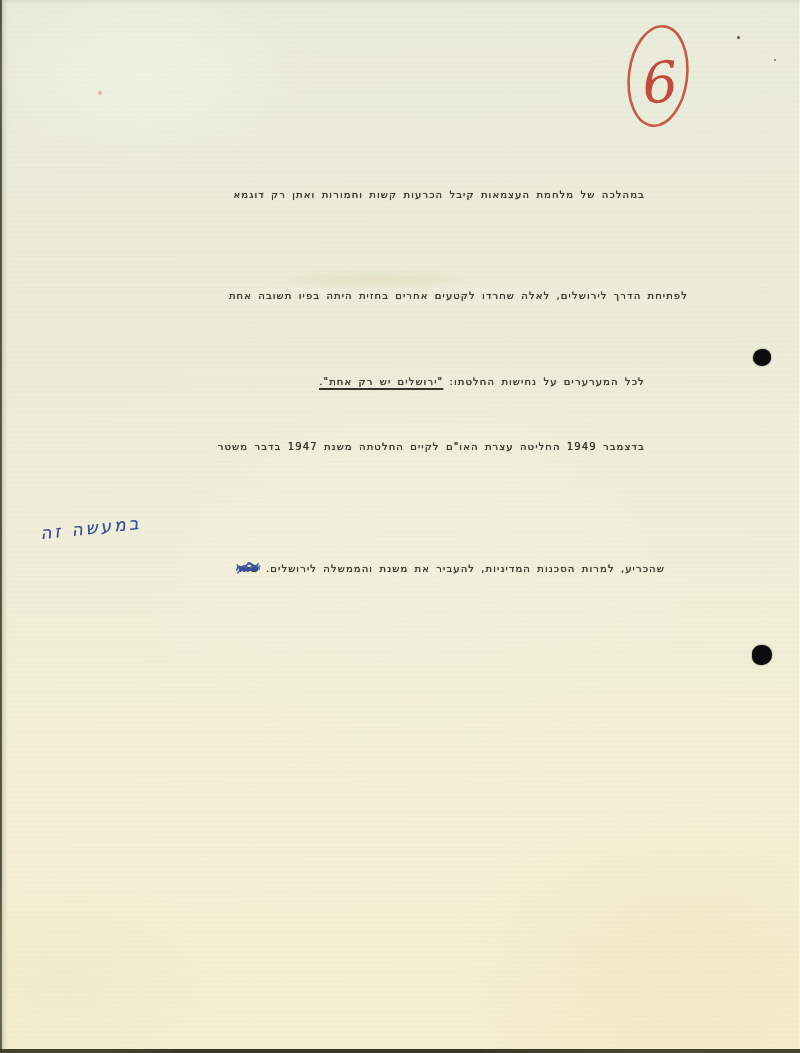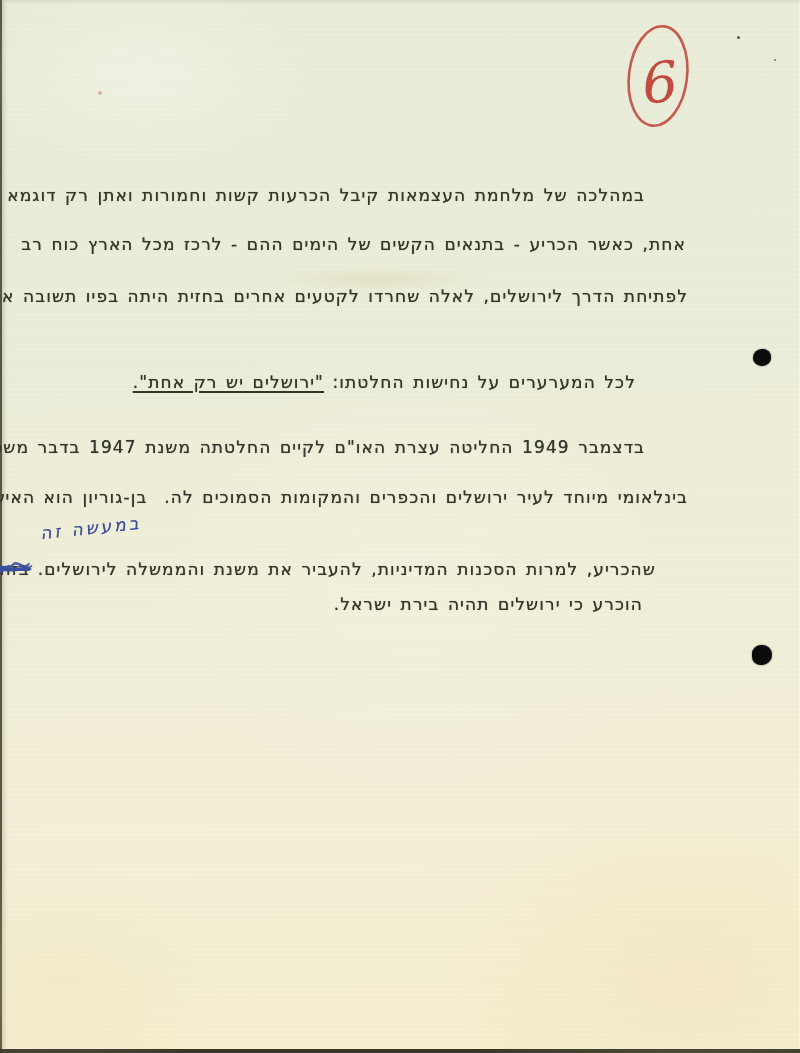--- a/index.html
+++ b/index.html
@@ -29,21 +29,21 @@
       radial-gradient(420px 320px at 52% 55%, rgba(255,255,244,0.14), transparent 70%),
       radial-gradient(340px 240px at 86% 92%, rgba(236,214,150,0.20), transparent 72%),
       radial-gradient(220px 160px at 8% 93%, rgba(230,226,180,0.22), transparent 72%),
       repeating-linear-gradient(0deg, rgba(120,120,90,0.015) 0 2px, transparent 2px 5px);
     pointer-events: none;
   }
   .line {
     position: absolute;
     direction: rtl;
     white-space: pre;
-    font-size: 17px;
+    font-size: 10px;
     letter-spacing: 1.1px;
     word-spacing: 2px;
     line-height: 20px;
     color: #35352b;
     text-shadow: 0 0 0.7px rgba(45,45,32,0.85);
   }
   .underlined {
     text-decoration: underline;
     text-decoration-thickness: 1.5px;
     text-underline-offset: 3px;
@@ -92,36 +92,33 @@
 
 <div class="page">
   <div class="texture"></div>
 
   <svg class="circled-num" width="72" height="114" viewBox="0 0 72 114">
     <ellipse cx="34" cy="56" rx="29" ry="50" fill="none" stroke="#c34a3e" stroke-width="2.6" opacity="0.9" transform="rotate(7 34 56)"></ellipse>
     <text x="18" y="82" font-family="DejaVu Serif, serif" font-style="italic" font-size="56" fill="#c34a3e" transform="rotate(-5 36 60)">6</text>
   </svg>
 
   <div class="line" style="top:185px; right:155px">במהלכה של מלחמת העצמאות קיבל הכרעות קשות וחמורות ואתן רק דוגמא</div>
-  <div class="line" style="top:234px; right:114px">אחת, כאשר הכריע - בתנאים הקשים של הימים ההם - לרכז מכל הארץ כוח רב</div>
   <div class="line" style="top:286px; right:112px">לפתיחת הדרך לירושלים, לאלה שחרדו לקטעים אחרים בחזית היתה בפיו תשובה אחת</div>
   <div class="line" style="top:352px; right:130px">
     <span>לכל המערערים על נחישות החלטתו: </span><span class="underlined">"ירושלים יש רק אחת".</span>
   </div>
 
   <div class="line" style="top:437px; right:155px">בדצמבר 1949 החליטה עצרת האו"ם לקיים החלטתה משנת 1947 בדבר משטר</div>
-  <div class="line" style="top:487px; right:112px">בינלאומי מיוחד לעיר ירושלים והכפרים והמקומות הסמוכים לה.  בן-גוריון הוא האיש</div>
   <div class="line" style="top:539px; right:110px">
     <span>שהכריע, למרות הסכנות המדיניות, להעביר את משנת והממשלה לירושלים.</span><span class="struck"><span>בזה</span><svg class="scribble" viewBox="0 0 42 24" preserveAspectRatio="none">
         <path d="M1,14 C6,6 12,17 18,9 C24,3 30,15 37,8" fill="none" stroke="#3b4f9e" stroke-width="2.4" stroke-linecap="round" opacity="0.9"></path>
         <path d="M2,9 C8,16 14,5 20,13 C26,18 32,6 39,13" fill="none" stroke="#3b4f9e" stroke-width="2.2" stroke-linecap="round" opacity="0.85"></path>
         <path d="M3,17 C9,10 16,19 23,12 C29,6 34,16 40,10" fill="none" stroke="#3b4f9e" stroke-width="2" stroke-linecap="round" opacity="0.8"></path>
       </svg></span>
   </div>
-  <div class="line" style="top:594px; right:157px">הוכרע כי ירושלים תהיה בירת ישראל.</div>
 
   <div class="handwriting">במעשה זה</div>
 
   <div class="ink-dot dot-top"></div>
   <div class="ink-dot dot-bottom"></div>
 
   <div class="speck speck-1"></div>
   <div class="speck speck-2"></div>
   <div class="speck speck-3"></div>
 </div>

